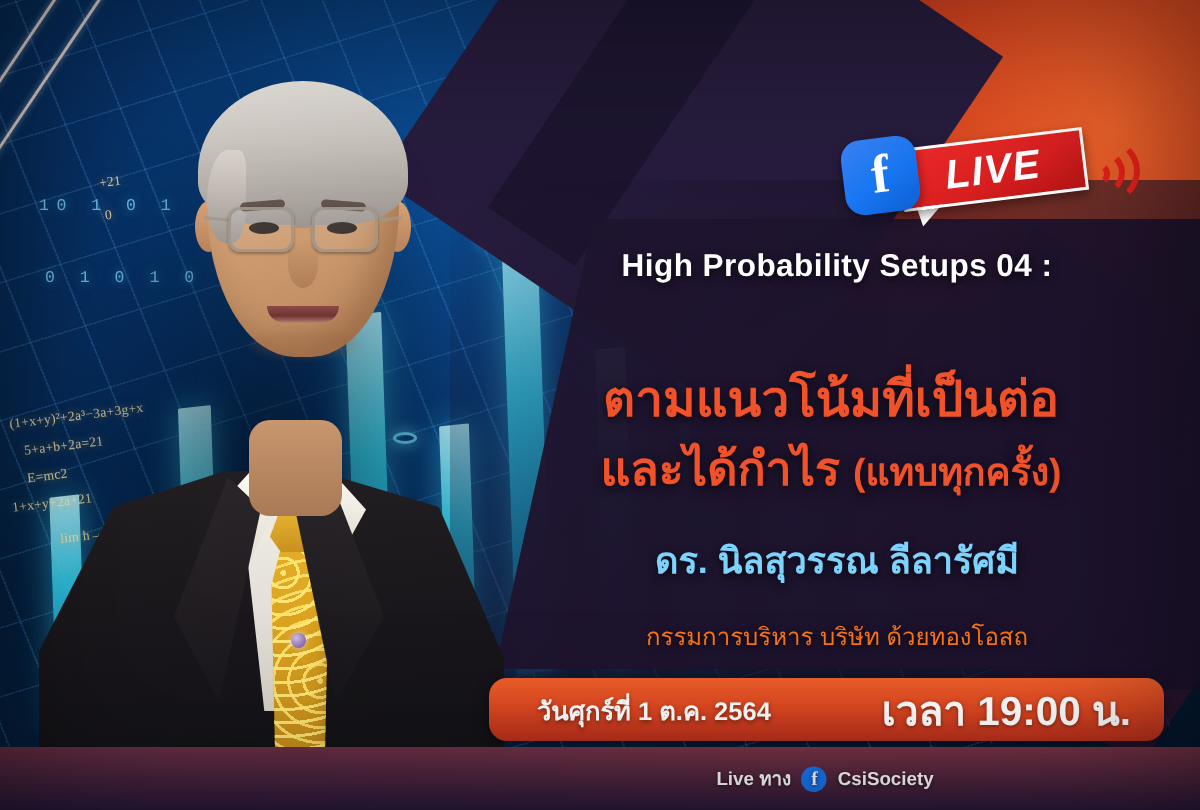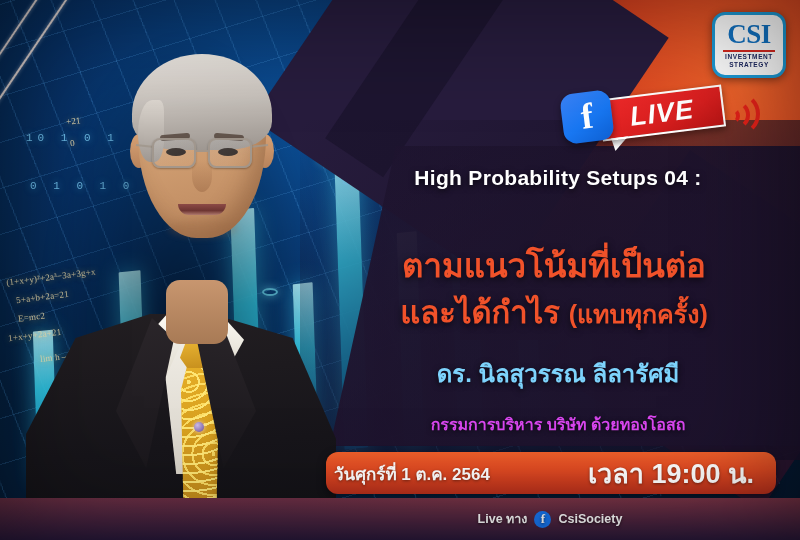--- a/index.html
+++ b/index.html
@@ -299,36 +299,35 @@
   .tl3{top:297px;font-size:31px;}
   .tl3 .paren{font-size:25px;}
 
   .speaker-name{
     position:absolute;left:330px;top:354px;width:456px;text-align:center;
     color:#7dd3fc;font-weight:bold;font-size:24px;
     text-shadow:0 2px 6px rgba(0,0,0,.72);
   }
   .speaker-role{
     position:absolute;left:330px;top:412px;width:456px;text-align:center;
-    color:#d946ef;font-size:16px;
+    color:#f97316;font-size:16px;
     text-shadow:0 1px 5px rgba(0,0,0,.7);
-    font-weight:bold;
   }
 
   
   .datebar{
     position:absolute;left:326px;top:452px;width:450px;height:42px;
     border-radius:12px;
     background:linear-gradient(180deg,#ef5f2b 0%,#e04a22 42%,#b62f1b 100%);
     box-shadow:0 3px 10px rgba(0,0,0,.42);
     display:flex;align-items:center;
   }
   .date-txt{
     color:#fff;font-weight:bold;font-size:17px;
-    padding-left:8px;white-space:nowrap;
+    padding-left:32px;white-space:nowrap;
     text-shadow:0 1px 3px rgba(0,0,0,.45);
   }
   .time-txt{
     color:#fff;font-weight:bold;font-size:27px;
     margin-left:auto;padding-right:22px;white-space:nowrap;
     text-shadow:0 1px 3px rgba(0,0,0,.45);
   }
 
   
   .footer{
@@ -456,26 +455,20 @@
     <div class="nose"></div>
     <div class="mouth"></div>
     <div class="chinsh"></div>
     <div class="gtempleL"></div>
     <div class="gtempleR"></div>
     <div class="glassesL"></div>
     <div class="glassesR"></div>
     <div class="gbridge"></div>
   </div>
 
-  <div class="csi-logo">
-    <div class="csi-main">CSI</div>
-    <div class="csi-rule"></div>
-    <div class="csi-sub1">INVESTMENT</div>
-    <div class="csi-sub2">STRATEGY</div>
-  </div>
 
   <div class="fblive">
     <div class="wave wv3"></div>
     <div class="wave wv2"></div>
     <div class="wave wv1"></div>
     <div class="live-tail"></div>
     <div class="live-bub"></div>
     <div class="live-txt">LIVE</div>
     <div class="fb-sq"></div>
     <div class="fb-f">f</div>

